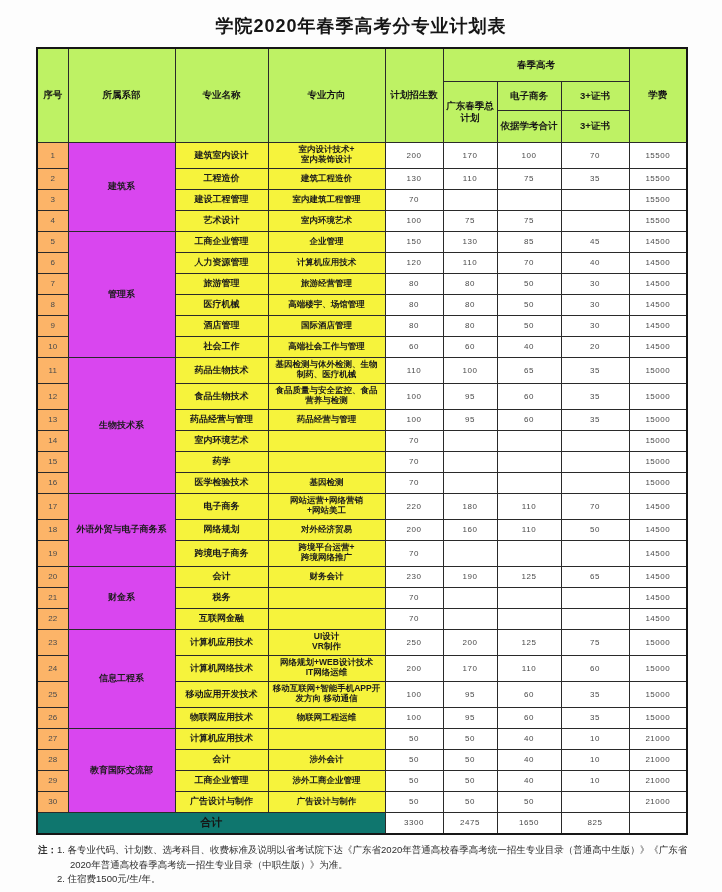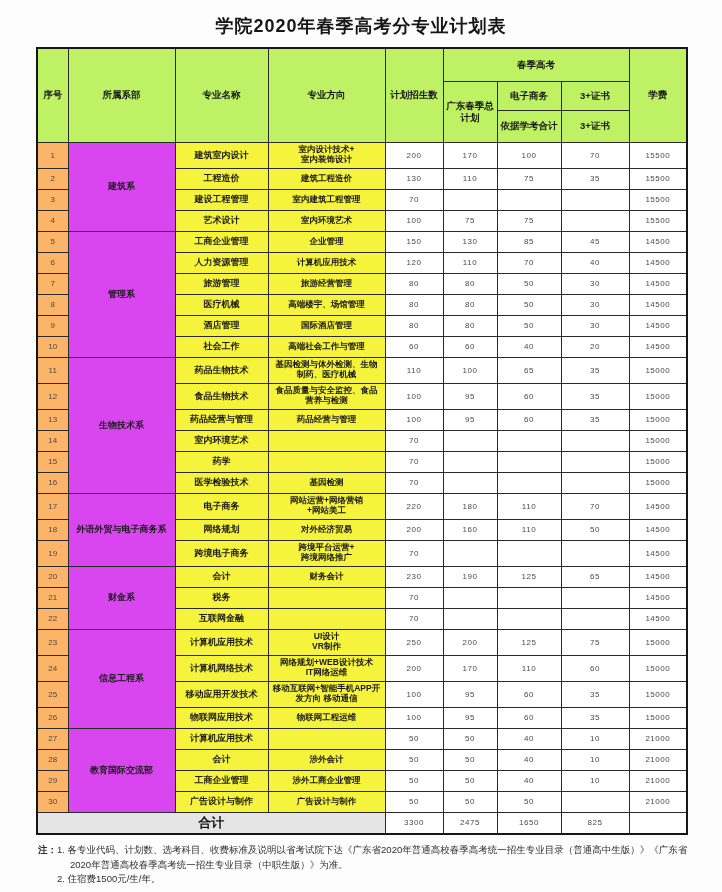--- a/index.html
+++ b/index.html
@@ -68,22 +68,22 @@
   }
   td.num {
     background: #ffffff;
     font-size: 8px;
     font-weight: 400;
     color: #4a4a4a;
     letter-spacing: 0.5px;
   }
   tfoot tr { height: 22px; }
   td.total-label {
-    background: #e5e5e5;
-    font-size: 13px;
+    background: #0f766e;
+    font-size: 11px;
     font-weight: bold;
     color: #161616;
   }
   .notes {
     margin: 8px 0 0 38px;
     width: 652px;
     font-size: 9.5px;
     color: #2e2e2e;
     line-height: 1.55;
     display: flex;

